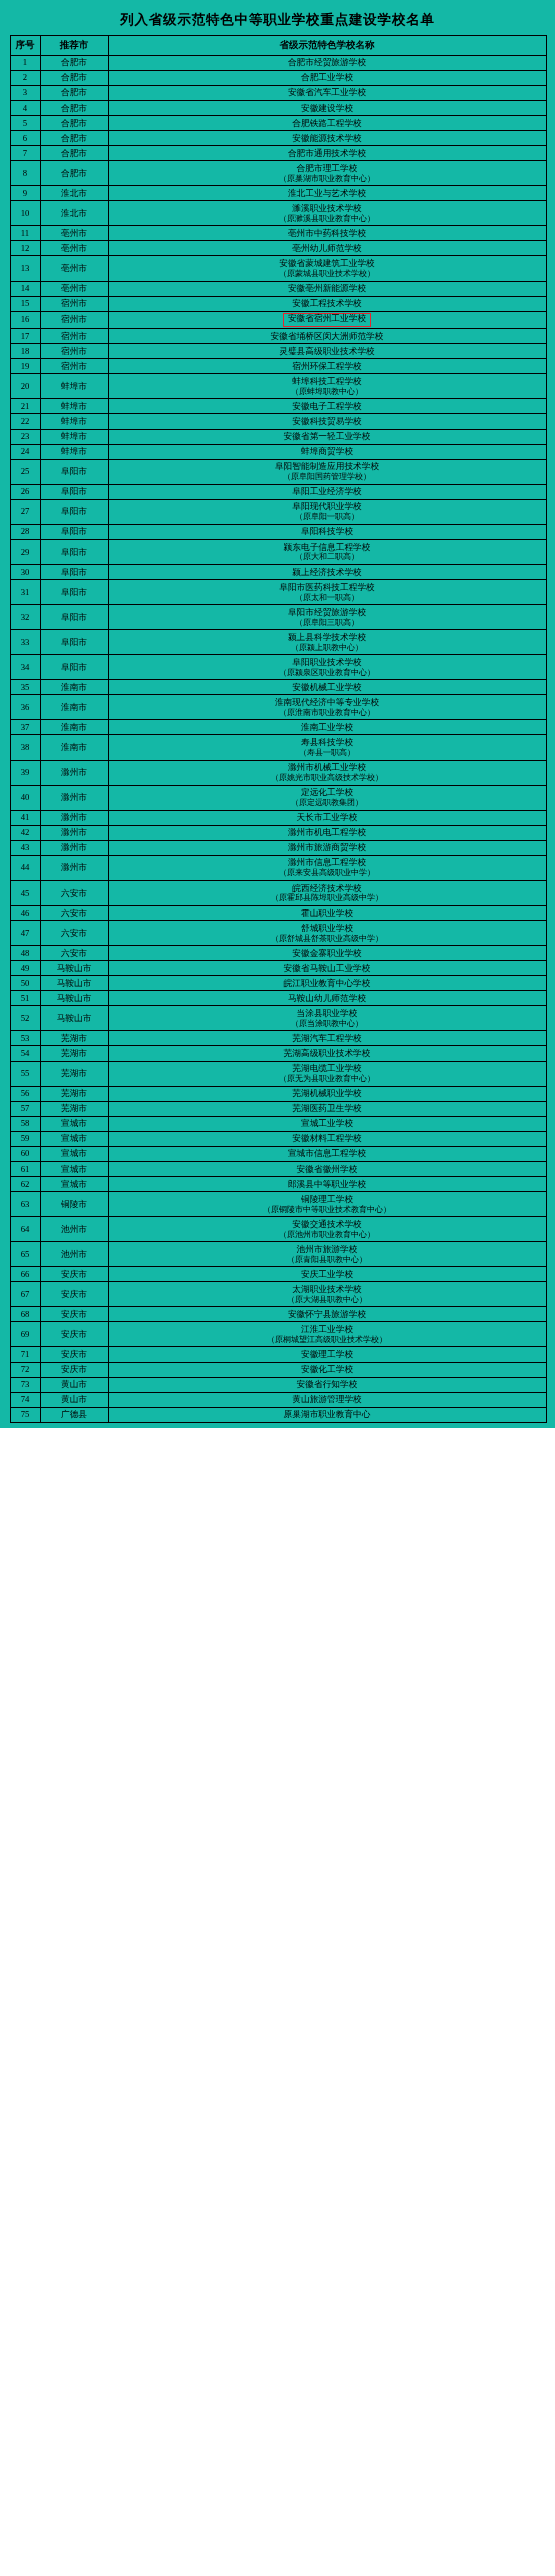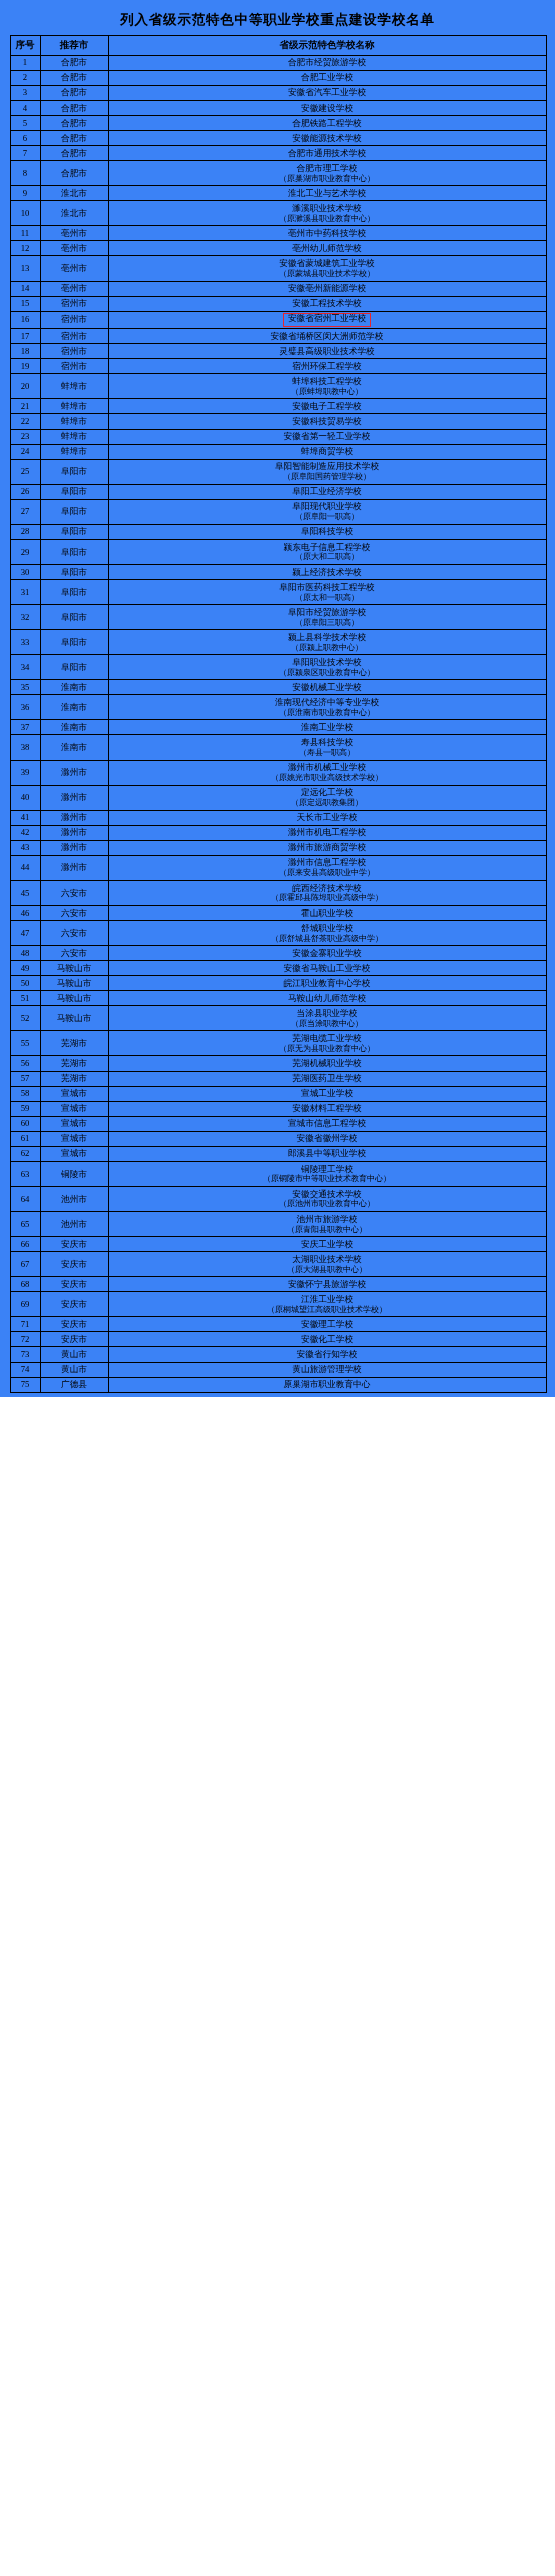--- a/index.html
+++ b/index.html
@@ -8,21 +8,21 @@
     background: #ffffff;
   }
   body {
     font-family: "Liberation Sans", "DejaVu Sans", sans-serif;
     width: 555px;
   }
   .page {
     width: 555px;
     box-sizing: border-box;
     padding: 8px 9.5px 4.8px 9.5px;
-    background: #3b82f6;
+    background: #14b8a6;
   }
   .doc-title {
     text-align: center;
     font-size: 13.5px;
     font-weight: bold;
     letter-spacing: 0.8px;
     color: #000;
     margin: 3.2px 0 6.3px 0;
     font-family: "Liberation Serif", "DejaVu Serif", serif;
   }
@@ -343,20 +343,30 @@
           <td class="no">51</td>
           <td class="city">马鞍山市</td>
           <td class="name"><span>马鞍山幼儿师范学校</span></td>
         </tr>
         <tr>
           <td class="no">52</td>
           <td class="city">马鞍山市</td>
           <td class="name"><span>当涂县职业学校</span><span class="sub">（原当涂职教中心）</span></td>
         </tr>
         <tr>
+          <td class="no">53</td>
+          <td class="city">芜湖市</td>
+          <td class="name"><span>芜湖汽车工程学校</span></td>
+        </tr>
+        <tr>
+          <td class="no">54</td>
+          <td class="city">芜湖市</td>
+          <td class="name"><span>芜湖高级职业技术学校</span></td>
+        </tr>
+        <tr>
           <td class="no">55</td>
           <td class="city">芜湖市</td>
           <td class="name"><span>芜湖电缆工业学校</span><span class="sub">（原无为县职业教育中心）</span></td>
         </tr>
         <tr>
           <td class="no">56</td>
           <td class="city">芜湖市</td>
           <td class="name"><span>芜湖机械职业学校</span></td>
         </tr>
         <tr>

